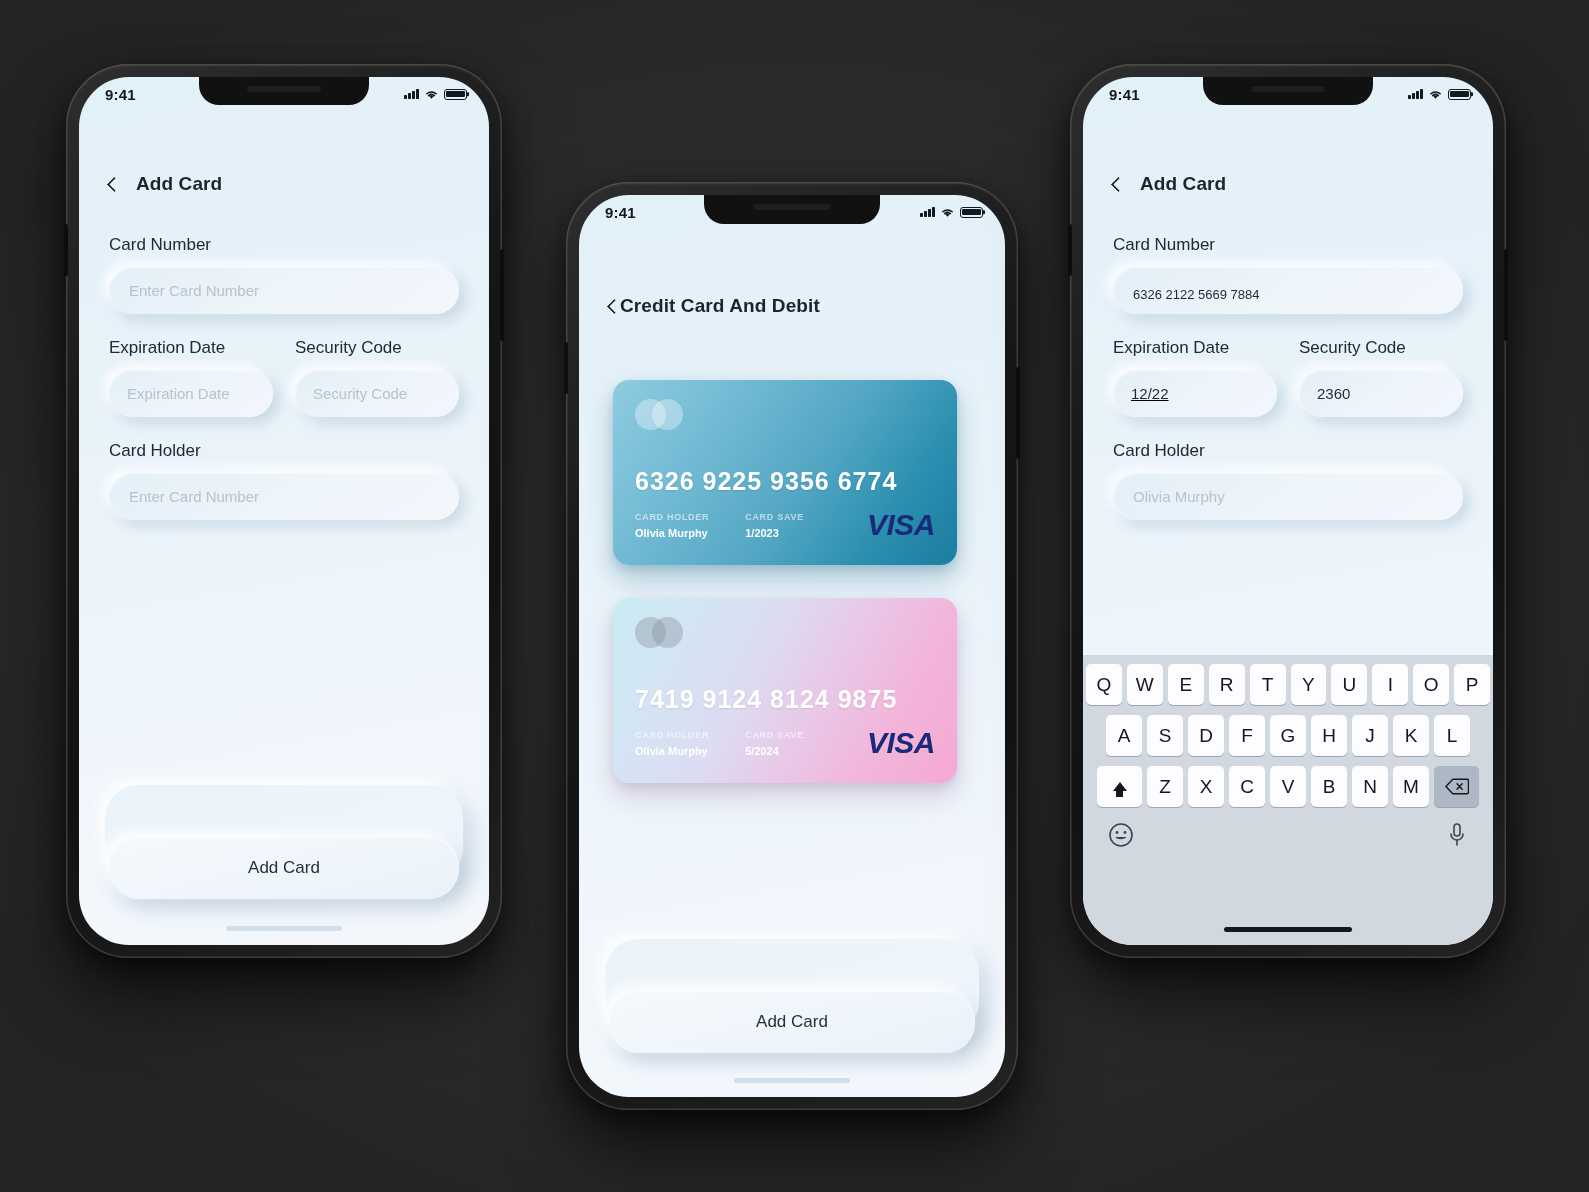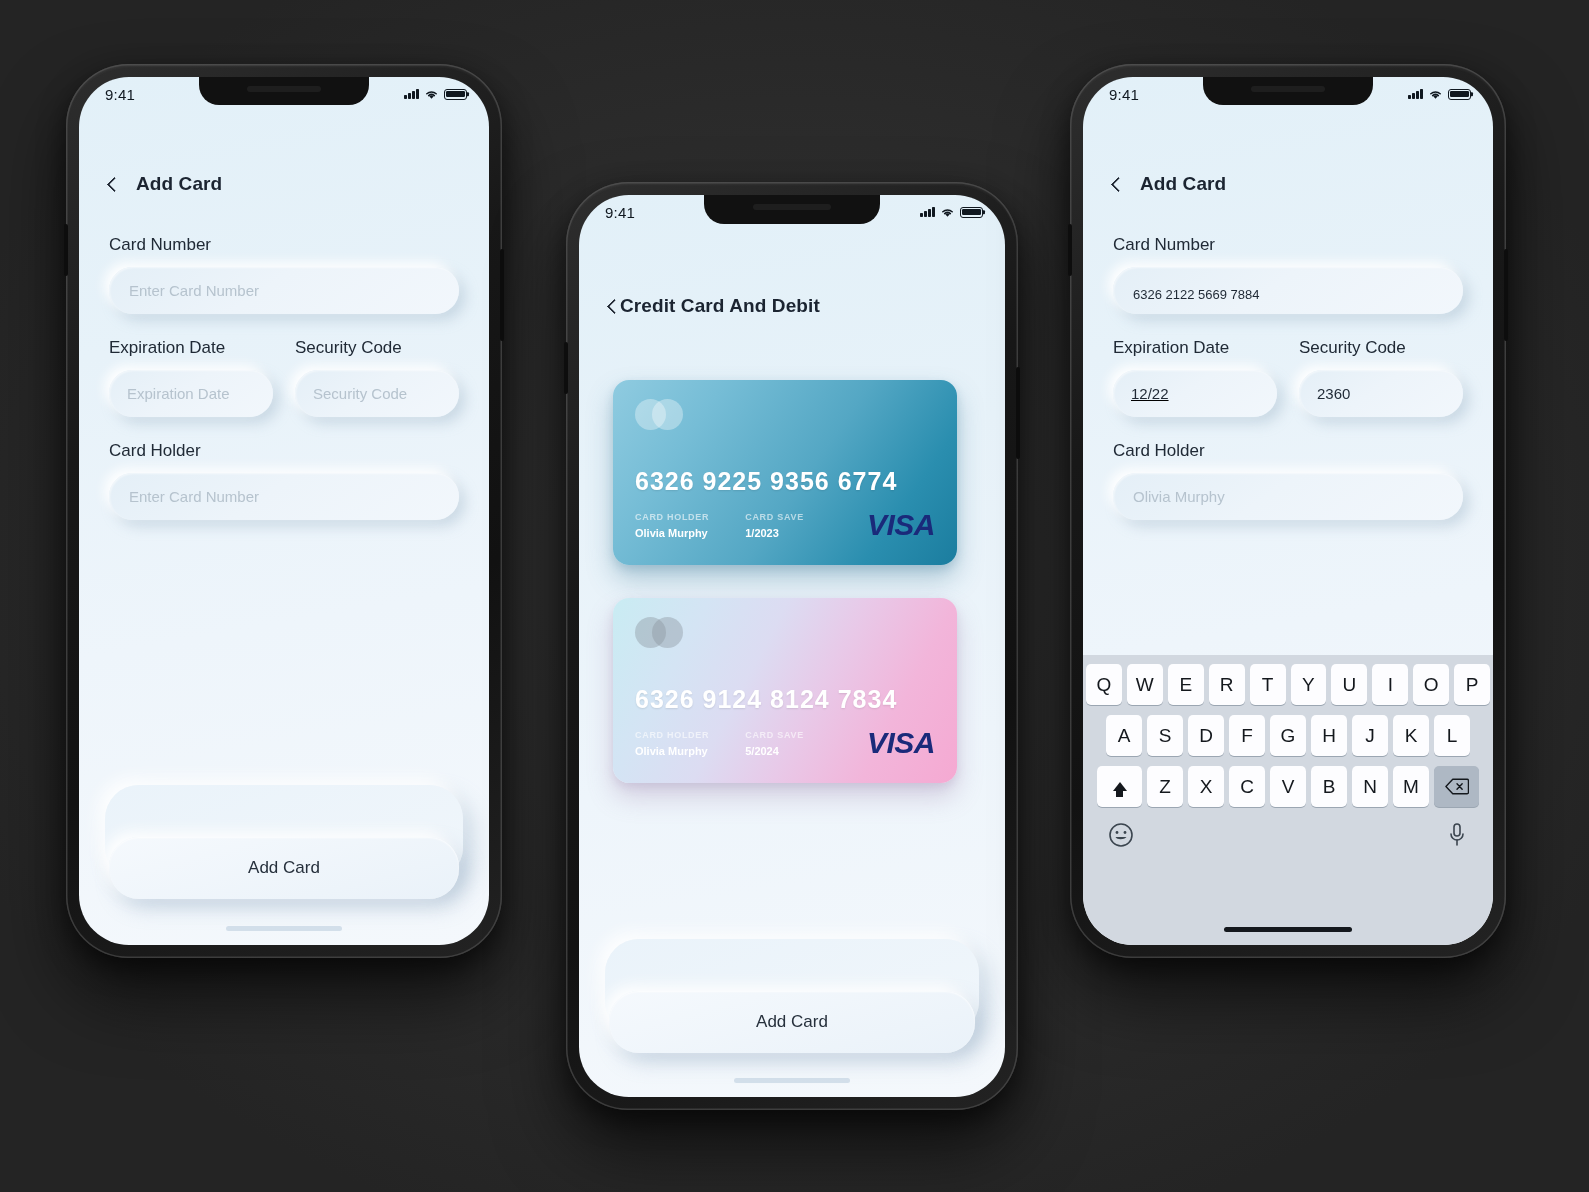--- a/index.html
+++ b/index.html
@@ -91,21 +91,21 @@
   
   .statusbar {
     position: absolute;
     top: 0; left: 0; right: 0;
     display: flex;
     align-items: center;
     justify-content: space-between;
     z-index: 25;
     color: #101820;
   }
-  .status-time { font-weight: 400; letter-spacing: 0.2px; }
+  .status-time { font-weight: 700; letter-spacing: 0.2px; }
   .status-icons { display: flex; align-items: center; gap: 5px; }
 
   .sig { display: flex; align-items: flex-end; gap: 1.5px; }
   .sig i { display: block; width: 2.6px; background: #101820; border-radius: 0.8px; }
   .sig i:nth-child(1) { height: 3.5px; }
   .sig i:nth-child(2) { height: 5.5px; }
   .sig i:nth-child(3) { height: 7.5px; }
   .sig i:nth-child(4) { height: 9.5px; }
 
   .batt {
@@ -432,21 +432,21 @@
         </div>
       </div>
       <div class="visa" style="right:22px; top:128px; font-size:30px;">VISA</div>
     </div>
 
     <div class="ccard pink" style="left:34px; top:403px; width:344px; height:185px;">
       <div class="chip-circles" style="left:22px; top:19px; width:48px; height:31px;">
         <i class="c1" style="width:31px; height:31px;"></i>
         <i class="c2" style="width:31px; height:31px;"></i>
       </div>
-      <div class="card-number" style="left:22px; top:87px; font-size:25px;">6326  9124  8124  7834</div>
+      <div class="card-number" style="left:22px; top:87px; font-size:25px;">7419  9124  8124  9875</div>
       <div class="card-meta" style="left:22px; top:132px; gap:36px;">
         <div class="meta-block">
           <div class="meta-cap" style="font-size:9px; margin-bottom:5px;">CARD HOLDER</div>
           <div class="meta-val" style="font-size:11px;">Olivia  Murphy</div>
         </div>
         <div class="meta-block">
           <div class="meta-cap" style="font-size:9px; margin-bottom:5px;">CARD SAVE</div>
           <div class="meta-val" style="font-size:11px;">5/2024</div>
         </div>
       </div>

